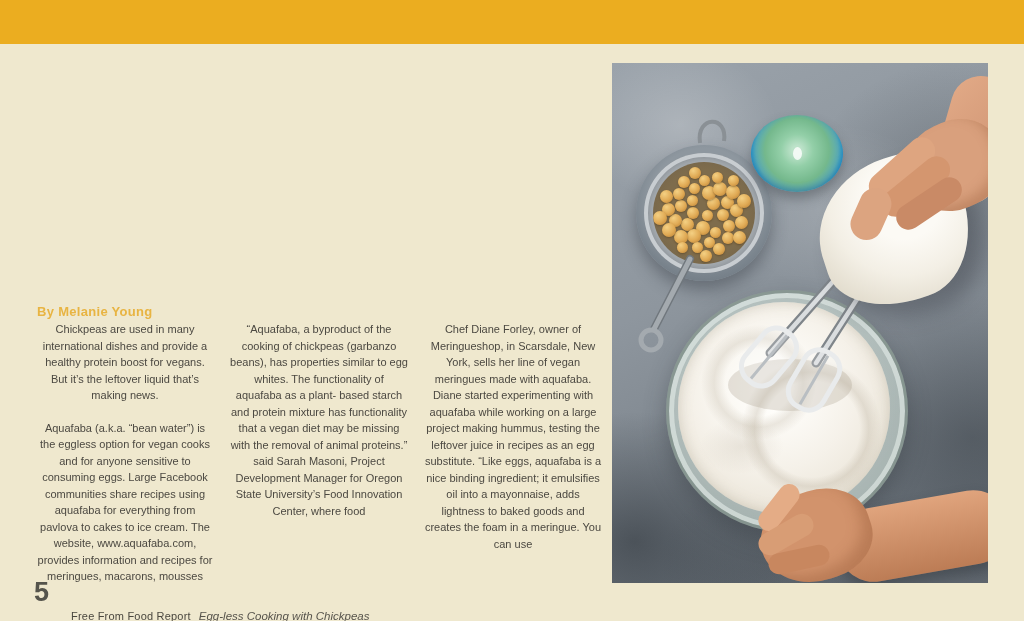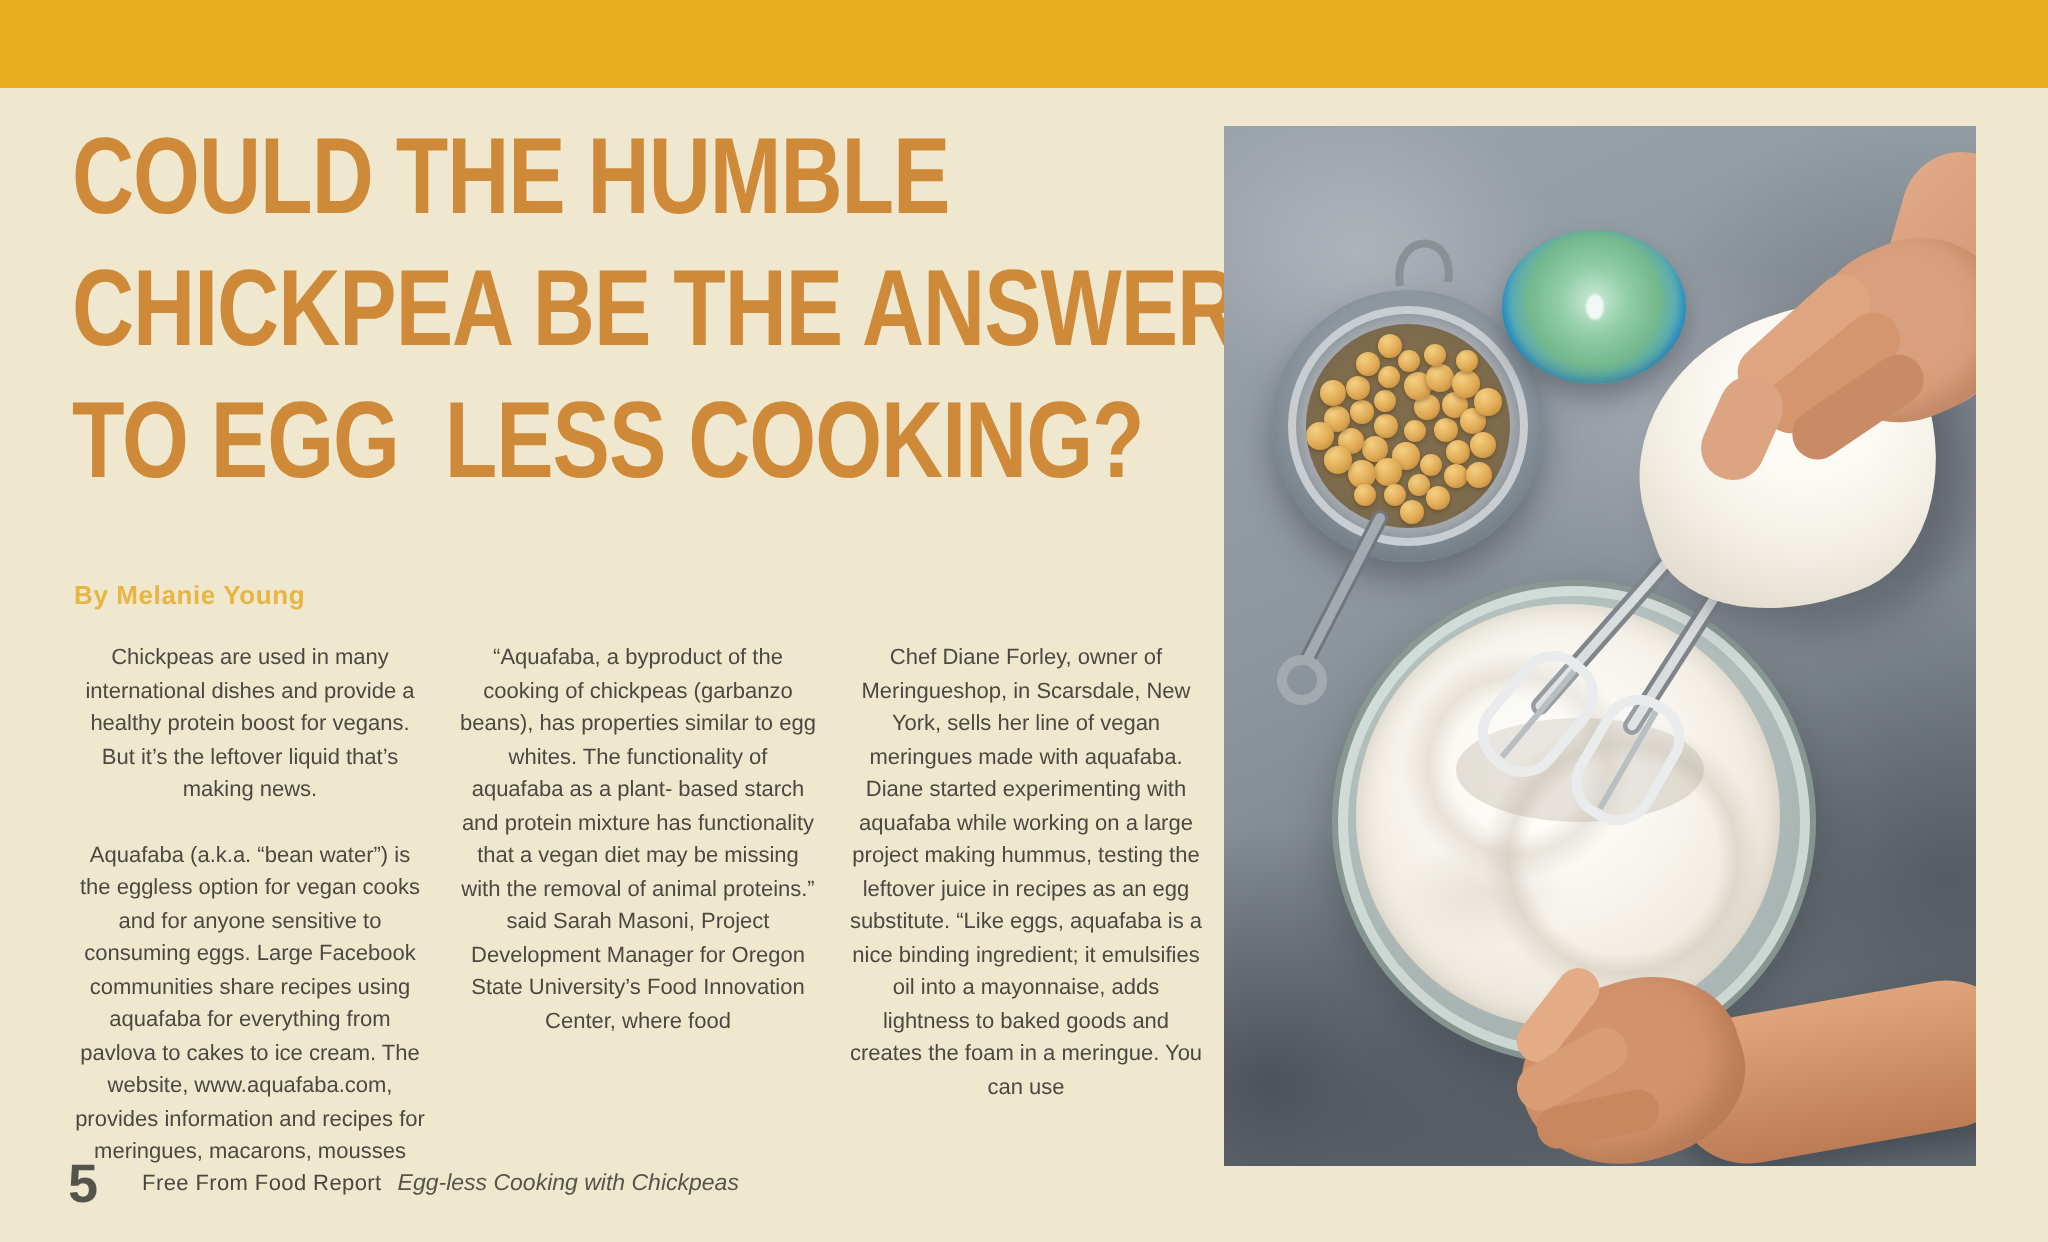--- a/index.html
+++ b/index.html
@@ -24,38 +24,38 @@
   .headline{
     position:absolute;left:36px;top:56px;width:580px;
     color:var(--headline-color);
     font-weight:bold;font-size:43px;line-height:66px;letter-spacing:-0.5px;
   }
   .headline-line{
     display:inline-block;white-space:pre;transform:scaleY(1.26);
     transform-origin:0 50%;
   }
   .byline{
-    position:absolute;left:37px;top:290px;
+    position:absolute;left:37px;top:304px;
     color:var(--byline-color);font-size:13px;font-weight:bold;letter-spacing:.3px;
   }
   
   .columns{
     position:absolute;left:36px;top:321px;width:566px;
     display:grid;grid-template-columns:repeat(3,178px);column-gap:16px;
     color:var(--body-text-color);font-size:11px;line-height:16.5px;
   }
   .col p{margin:0 0 16px 0;text-align:center;}
   
   .footer{position:absolute;left:34px;top:578px;display:flex;align-items:flex-start;}
   .page-number{
     color:#55544C;font-size:27px;font-weight:bold;line-height:28px;
   }
   .footer-titles{display:flex;align-items:baseline;margin:8px 0 0 22px;}
   .report-title{color:var(--footer-text-color);font-weight:normal;font-size:11px;letter-spacing:.2px;}
-  .article-title{color:#56534B;font-style:italic;font-size:11.5px;margin-left:8px;}
+  .article-title{color:#56534B;font-style:italic;font-size:11.5px;margin-left:8px;margin-top:24px;}
   
   .photo{
     position:absolute;left:612px;top:63px;width:376px;height:520px;overflow:hidden;
     background:
       radial-gradient(140px 110px at 18% 12%, rgba(255,255,255,.22), rgba(255,255,255,0) 70%),
       radial-gradient(150px 120px at 60% 28%, rgba(255,255,255,.14), rgba(255,255,255,0) 70%),
       radial-gradient(190px 160px at 90% 22%, rgba(62,68,74,.30), rgba(62,68,74,0) 72%),
       radial-gradient(230px 190px at 96% 72%, rgba(48,54,60,.42), rgba(48,54,60,0) 75%),
       radial-gradient(220px 180px at 6% 92%, rgba(40,46,52,.55), rgba(40,46,52,0) 72%),
       radial-gradient(160px 120px at 45% 96%, rgba(52,58,64,.35), rgba(52,58,64,0) 75%),
@@ -150,25 +150,20 @@
   .finger-c{left:156px;top:486px;width:62px;height:21px;border-radius:11px;
     transform:rotate(-12deg);background:#C8875F;}
   .metal-svg{left:0;top:0;}
 </style>
 </head>
 <body>
 
 <div class="page">
   <div class="topbar"></div>
 
-  <div class="headline">
-    <span class="headline-line">COULD THE HUMBLE</span><br>
-    <span class="headline-line">CHICKPEA BE THE ANSWER</span><br>
-    <span class="headline-line">TO EGG  LESS COOKING?</span>
-  </div>
 
   <div class="byline">By Melanie Young</div>
 
   <div class="columns">
     <div class="col">
       <p>Chickpeas are used in many international dishes and provide a healthy protein boost for vegans. But it’s the leftover liquid that’s making news.</p>
       <p>Aquafaba (a.k.a. “bean water”) is the eggless option for vegan cooks and for anyone sensitive to consuming eggs. Large Facebook communities share recipes using aquafaba for everything from pavlova to cakes to ice cream. The website, www.aquafaba.com, provides information and recipes for meringues, macarons, mousses</p>
     </div>
     <div class="col">
       <p>“Aquafaba, a byproduct of the cooking of chickpeas (garbanzo beans), has properties similar to egg whites. The functionality of aquafaba as a plant- based starch and protein mixture has functionality that a vegan diet may be missing with the removal of animal proteins.” said Sarah Masoni, Project Development Manager for Oregon State University’s Food Innovation Center, where food</p>

